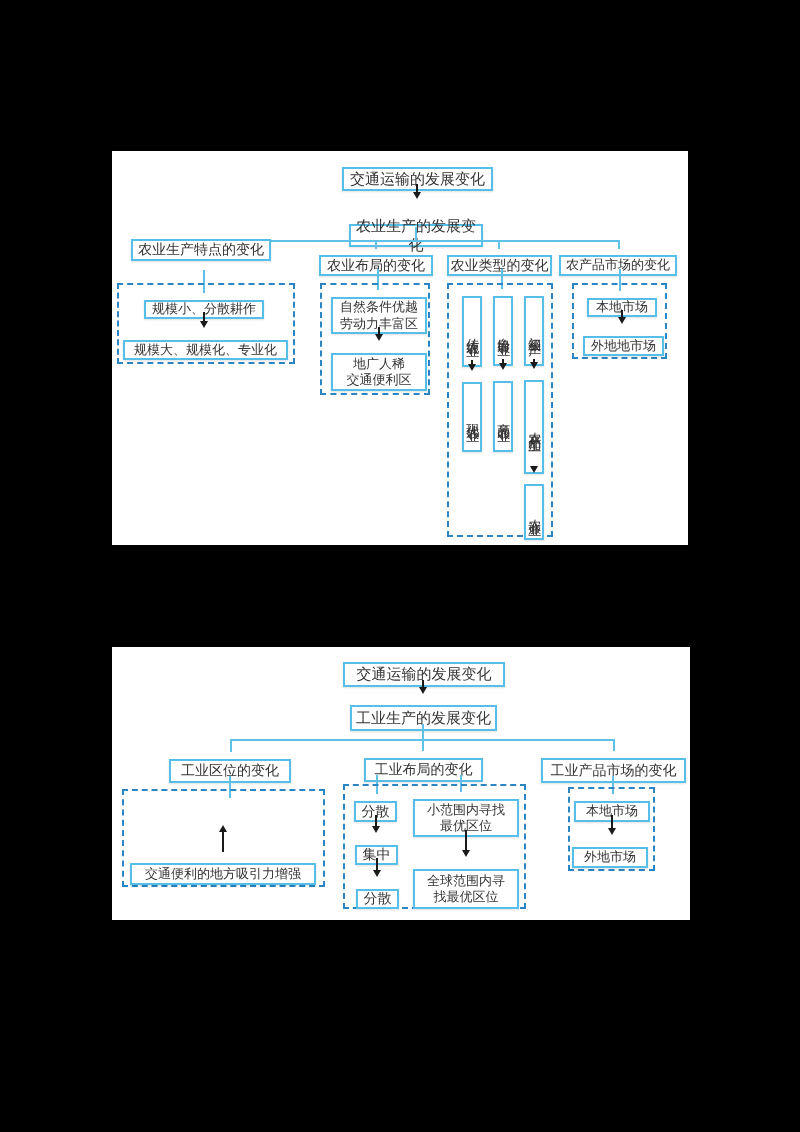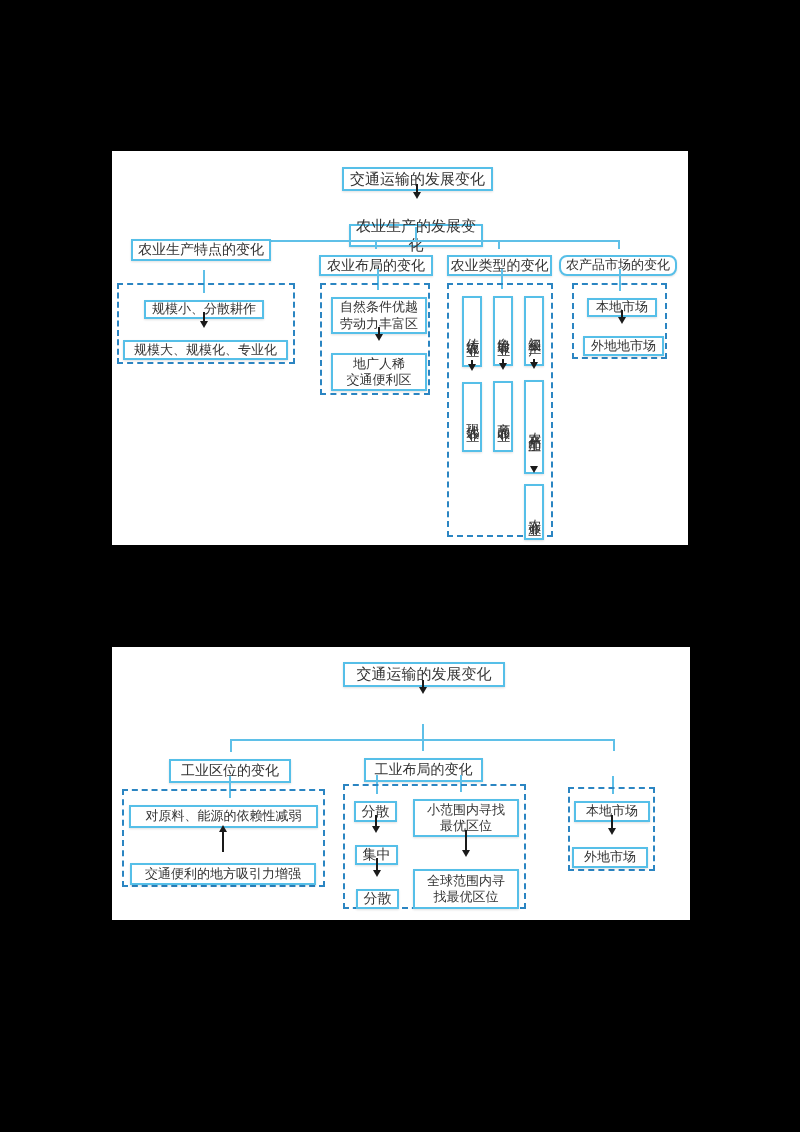--- a/index.html
+++ b/index.html
@@ -45,21 +45,21 @@
     <div class="vline" style="left:303px;top:76px;height:13px;"></div>
     <div class="hline" style="left:89px;top:89px;width:419px;"></div>
     <div class="vline" style="left:89px;top:89px;height:9px;"></div>
     <div class="vline" style="left:263px;top:89px;height:9px;"></div>
     <div class="vline" style="left:386px;top:89px;height:9px;"></div>
     <div class="vline" style="left:506px;top:89px;height:9px;"></div>
 
     <div class="node" style="left:19px;top:81px;width:140px;height:22px;">农业生产特点的变化</div>
     <div class="node" style="left:207px;top:97px;width:114px;height:21px;">农业布局的变化</div>
     <div class="node" style="left:335px;top:97px;width:105px;height:21px;">农业类型的变化</div>
-    <div class="node sm" style="left:447px;top:97px;width:118px;height:21px;border-radius:8px;">农产品市场的变化</div>
+    <div class="node sm" style="left:447px;top:97px;width:118px;height:21px;">农产品市场的变化</div>
 
     <div class="vline" style="left:91px;top:119px;height:23px;"></div>
     <div class="vline" style="left:265px;top:118px;height:21px;"></div>
     <div class="vline" style="left:389px;top:118px;height:20px;"></div>
     <div class="vline" style="left:507px;top:118px;height:22px;"></div>
 
     <div class="dashed" style="left:5px;top:132px;width:178px;height:81px;"></div>
     <div class="node sm" style="left:32px;top:142px;width:120px;height:19px;">规模小、分散耕作</div>
     <div class="arrow down" style="left:91px;top:161px;height:14px;"></div>
     <div class="node sm" style="left:11px;top:182px;width:165px;height:20px;">规模大、规模化、专业化</div>
@@ -87,37 +87,38 @@
     <div class="dashed" style="left:460px;top:132px;width:95px;height:76px;"></div>
     <div class="node sm" style="left:475px;top:140px;width:70px;height:19px;">本地市场</div>
     <div class="arrow down" style="left:509px;top:159px;height:12px;"></div>
     <div class="node sm" style="left:471px;top:178px;width:81px;height:20px;">外地地市场</div>
   </div>
 
   <div class="panel" style="left:112px;top:647px;width:578px;height:273px;">
 
     <div class="node lg" style="left:231px;top:8px;width:162px;height:25px;">交通运输的发展变化</div>
     <div class="arrow down" style="left:310px;top:33px;height:12px;"></div>
+    <div class="node lg" style="left:238px;top:51px;width:147px;height:26px;">工业生产的发展变化</div>
 
     <div class="vline" style="left:310px;top:77px;height:15px;"></div>
     <div class="hline" style="left:118px;top:92px;width:385px;"></div>
     <div class="vline" style="left:118px;top:92px;height:13px;"></div>
     <div class="vline" style="left:310px;top:92px;height:12px;"></div>
     <div class="vline" style="left:501px;top:92px;height:12px;"></div>
 
     <div class="node" style="left:57px;top:105px;width:122px;height:24px;">工业区位的变化</div>
     <div class="node" style="left:252px;top:104px;width:119px;height:24px;">工业布局的变化</div>
+    <div class="node" style="left:429px;top:104px;width:145px;height:25px;">工业产品市场的变化</div>
 
     <div class="vline" style="left:117px;top:129px;height:22px;"></div>
     <div class="vline" style="left:264px;top:128px;height:19px;"></div>
     <div class="vline" style="left:348px;top:128px;height:17px;"></div>
     <div class="vline" style="left:500px;top:129px;height:18px;"></div>
 
     <div class="dashed" style="left:10px;top:142px;width:203px;height:98px;"></div>
-    <div class="node sm" style="left:17px;top:151px;width:189px;height:23px;">对原料、能源的依赖性减弱</div>
     <div class="arrow up" style="left:110px;top:180px;height:25px;"></div>
     <div class="node sm" style="left:18px;top:209px;width:186px;height:22px;">交通便利的地方吸引力增强</div>
 
     <div class="dashed" style="left:231px;top:137px;width:183px;height:125px;"></div>
     <div class="node" style="left:242px;top:147px;width:43px;height:21px;">分散</div>
     <div class="arrow down" style="left:263px;top:168px;height:16px;"></div>
     <div class="node" style="left:243px;top:191px;width:43px;height:20px;">集中</div>
     <div class="arrow down" style="left:264px;top:211px;height:17px;"></div>
     <div class="node" style="left:244px;top:235px;width:43px;height:20px;">分散</div>
     <div class="node sm" style="left:301px;top:145px;width:106px;height:38px;">小范围内寻找

